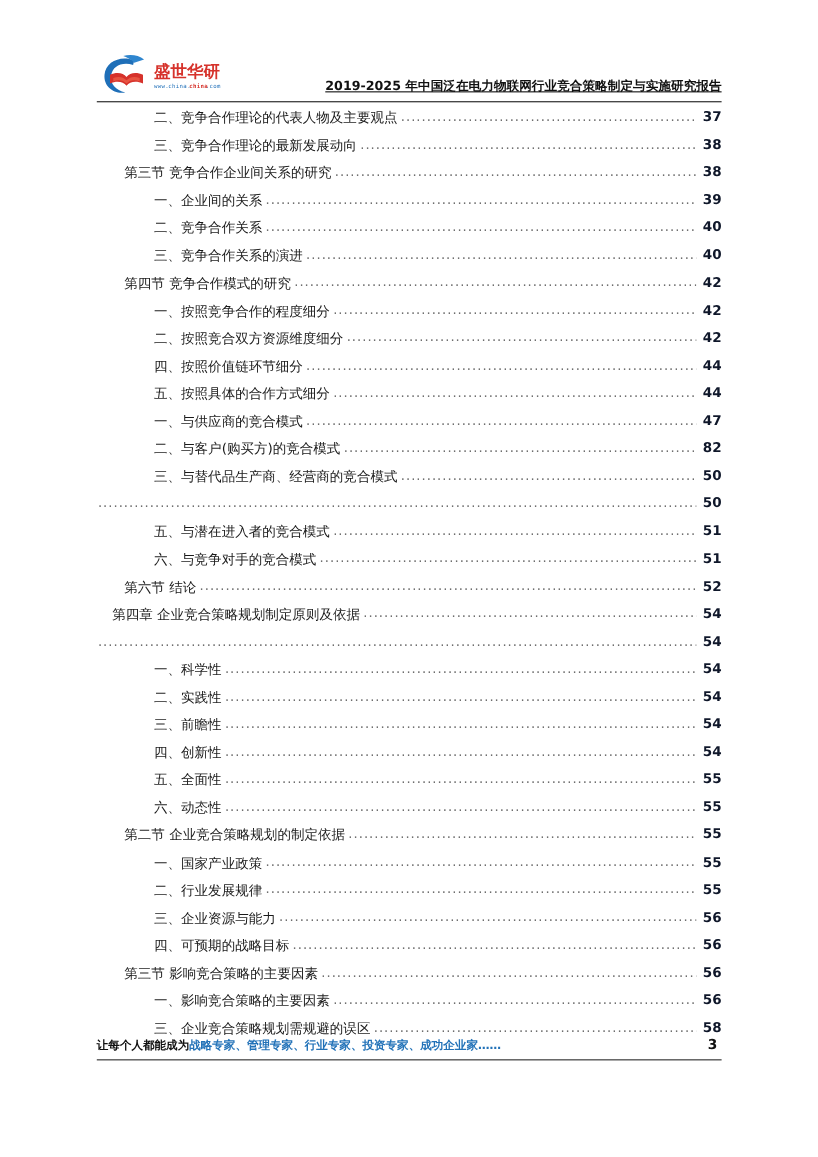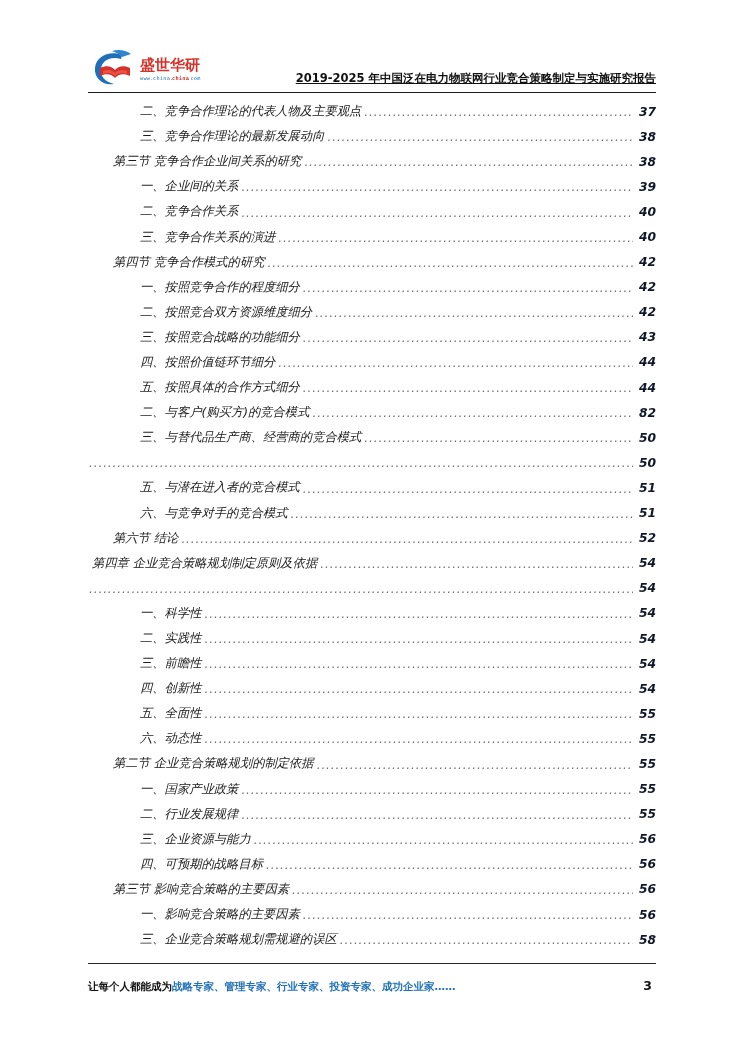--- a/index.html
+++ b/index.html
@@ -61,27 +61,26 @@
 
   
   .toc {
     position: absolute;
     left: 88px;
     top: 99px;
     width: 568px;
   }
   .toc-row {
     display: flex;
-    align-items: center;
+    align-items: flex-start;
     height: 25.1px;
     font-size: 12.3px;
     color: #1a1a1a;
     white-space: nowrap;
     overflow: hidden;
-    font-style: italic;
   }
   .toc-row .label {
     flex: 0 0 auto;
     padding-right: 2px;
   }
   .toc-row .leader {
     flex: 1 1 auto;
     overflow: hidden;
     height: 1em;
     position: relative;
@@ -99,39 +98,39 @@
   }
   .toc-row .pageno {
     flex: 0 0 auto;
     width: 22px;
     text-align: right;
     font-size: 12.3px;
     font-weight: bold;
     color: #0f172a;
   }
   
-  .lvl-chapter .label { margin-left: 4px; }
+  .lvl-chapter .label { margin-left: 14px; }
   .lvl-section .label { margin-left: 25px; }
   .lvl-item    .label { margin-left: 52px; }
 
   .lvl-chapter { font-weight: normal; }
 
   
   .footer-rule {
     position: absolute;
     left: 88px;
     top: 963px;
     width: 568px;
     height: 0;
     border-top: 1.6px solid #2a2a2a;
   }
   .footer {
     position: absolute;
     left: 88px;
-    top: 978px;
+    top: 942px;
     width: 568px;
     height: 20px;
     display: flex;
     align-items: baseline;
     justify-content: space-between;
   }
   .footer-text {
     font-size: 10.5px;
     font-weight: bold;
     color: #111;
@@ -216,33 +215,33 @@
         <span class="label">一、按照竞争合作的程度细分</span>
         <span class="leader"></span>
         <span class="pageno">42</span>
       </div>
       <div class="toc-row lvl-item">
         <span class="label">二、按照竞合双方资源维度细分</span>
         <span class="leader"></span>
         <span class="pageno">42</span>
       </div>
       <div class="toc-row lvl-item">
-        <span class="label">三、按照竞合战略的功能细分</span>
-        <span class="leader"></span>
-        <span class="pageno">43</span>
-      </div>
-      <div class="toc-row lvl-item">
         <span class="label">四、按照价值链环节细分</span>
         <span class="leader"></span>
         <span class="pageno">44</span>
       </div>
       <div class="toc-row lvl-item">
         <span class="label">五、按照具体的合作方式细分</span>
         <span class="leader"></span>
         <span class="pageno">44</span>
+      </div>
+      <div class="toc-row lvl-item">
+        <span class="label">一、与供应商的竞合模式</span>
+        <span class="leader"></span>
+        <span class="pageno">47</span>
       </div>
       <div class="toc-row lvl-item">
         <span class="label">二、与客户(购买方)的竞合模式</span>
         <span class="leader"></span>
         <span class="pageno">82</span>
       </div>
       <div class="toc-row lvl-item">
         <span class="label">三、与替代品生产商、经营商的竞合模式</span>
         <span class="leader"></span>
         <span class="pageno">50</span>

